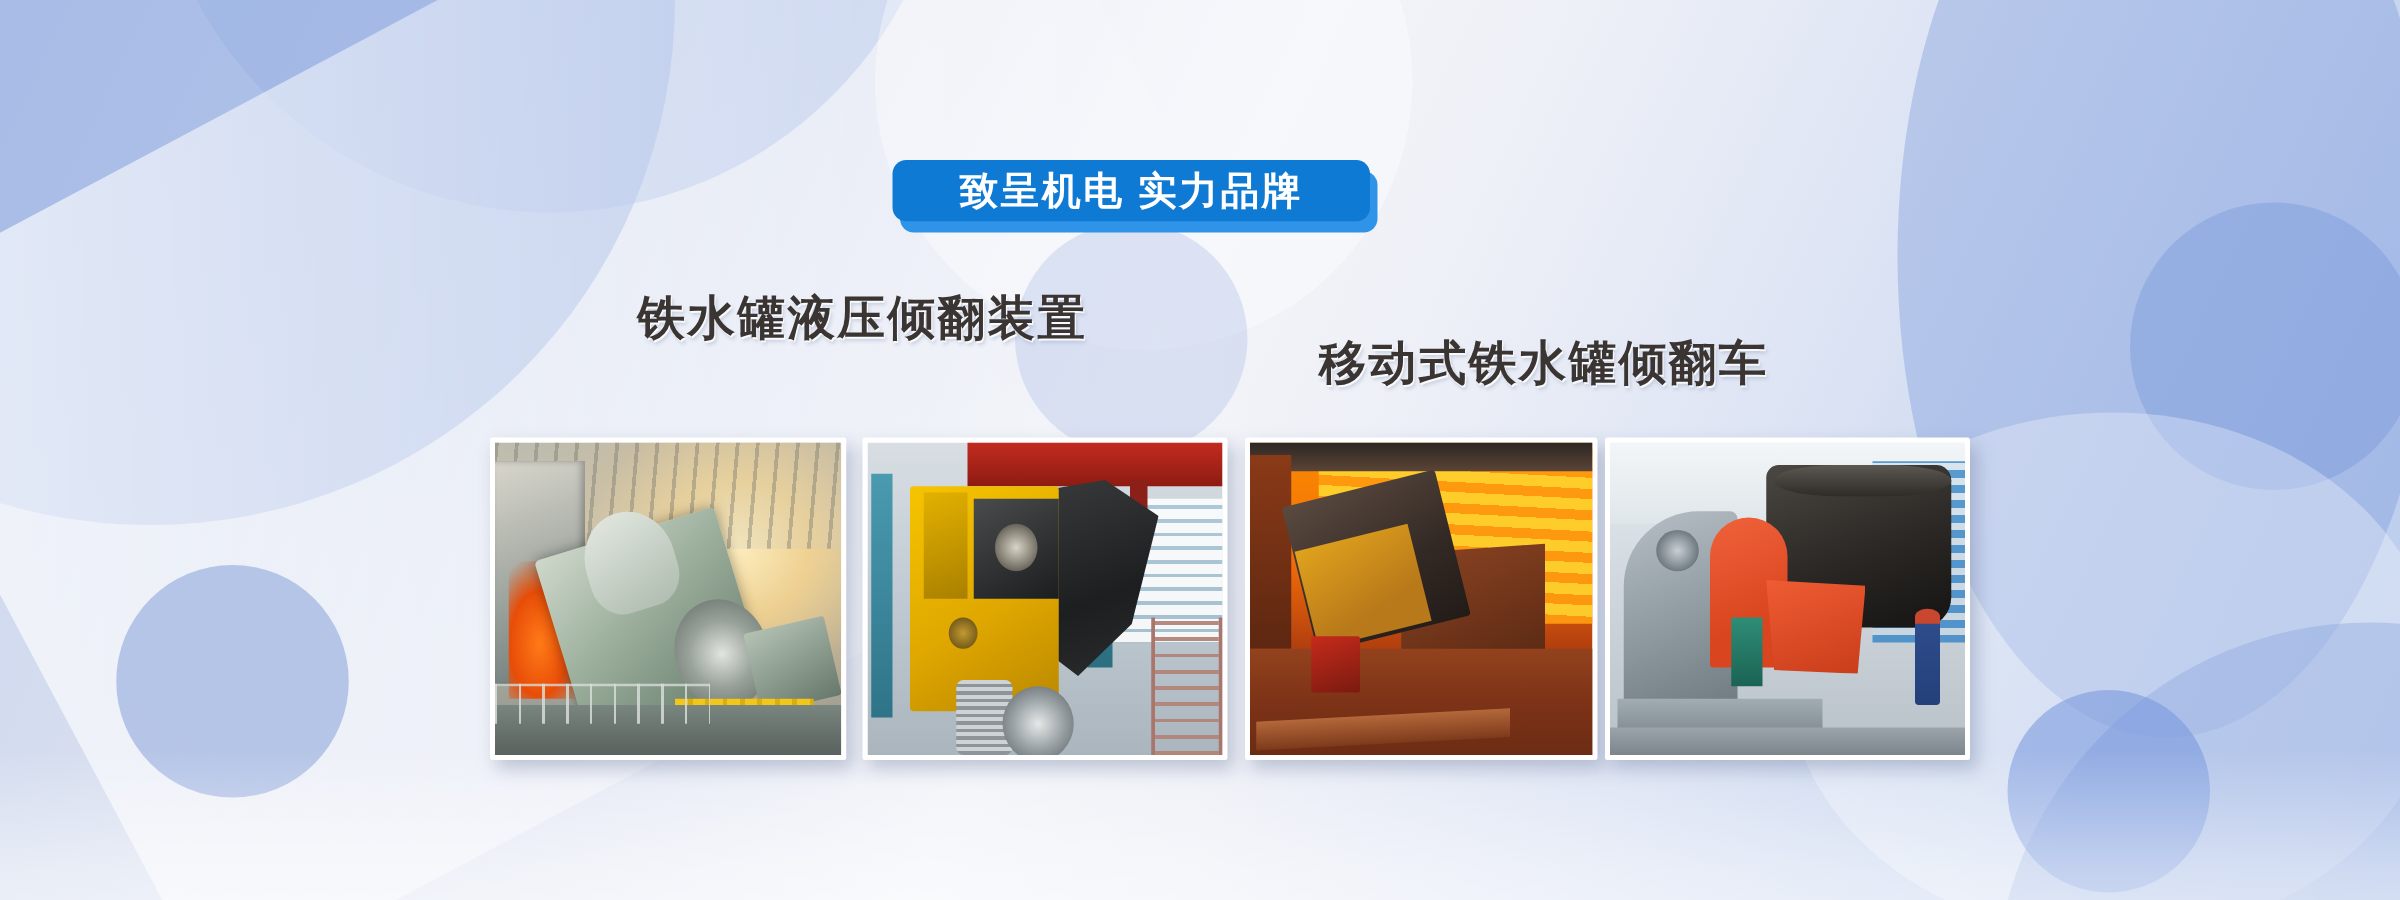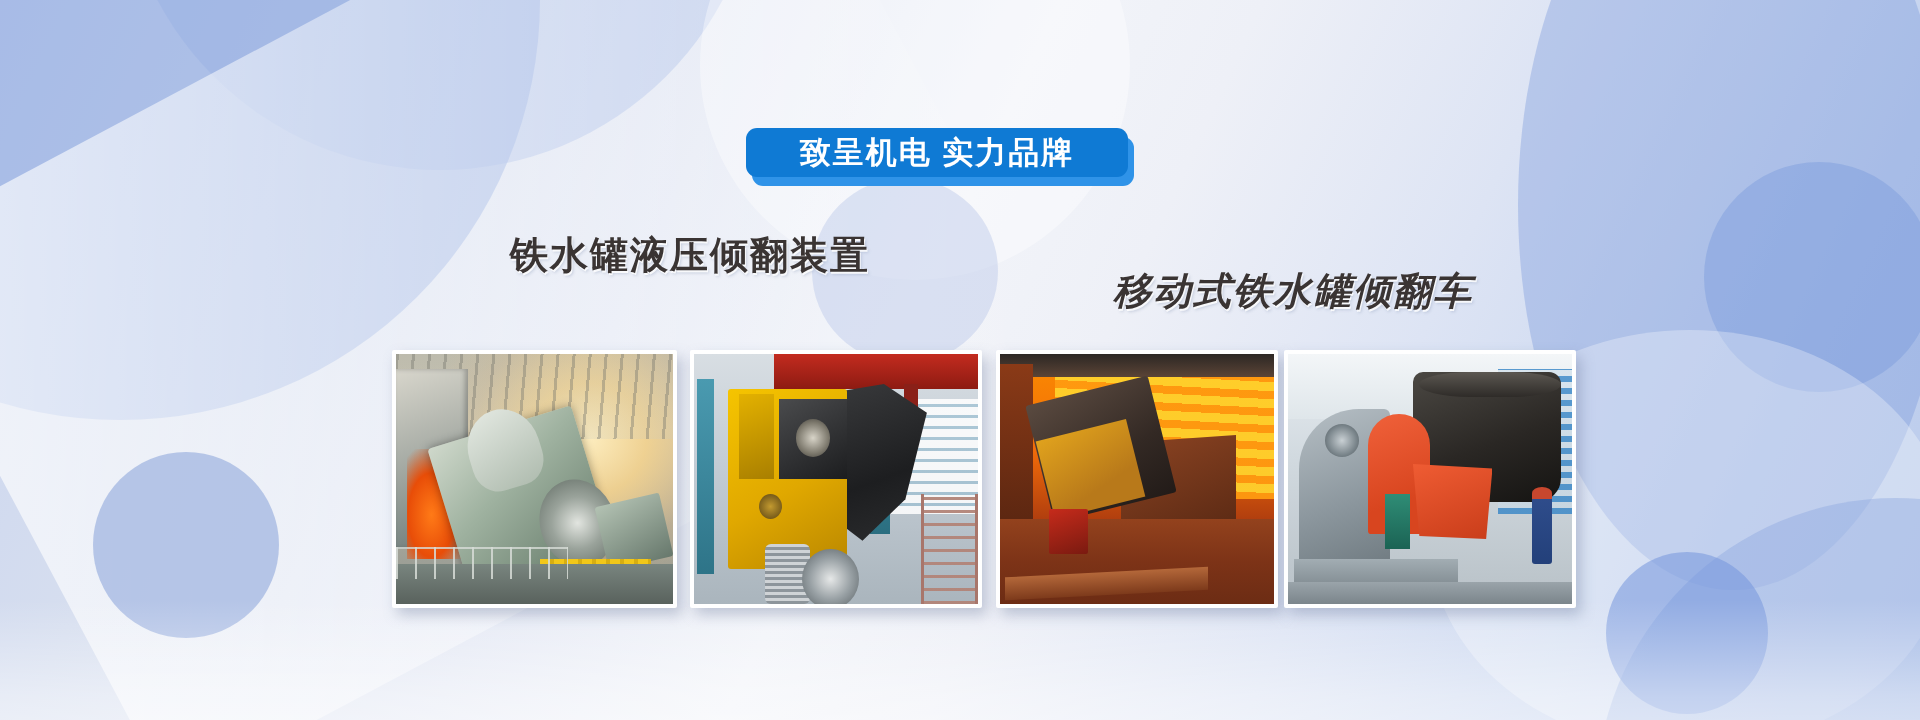--- a/index.html
+++ b/index.html
@@ -100,21 +100,21 @@
   #w-bottom-glow {
     left: 0; top: 600px;
     width: 1920px; height: 160px;
     background: linear-gradient(180deg, rgba(255,255,255,0.0) 0%, rgba(255,255,255,0.45) 60%, rgba(255,255,255,0.62) 100%);
     border-radius: 0;
   }
 
   
   #badge-wrap {
     position: absolute;
-    left: 746px;
+    left: 714px;
     top: 128px;
     width: 316px;
     height: 58px;
   }
   #badge-shadow {
     position: absolute;
     left: 6px;
     top: 9px;
     width: 382px;
     height: 49px;
@@ -157,23 +157,22 @@
     font-family: "Liberation Sans", "DejaVu Sans", sans-serif;
   }
   #heading-left {
     left: 480px;
     top: 232px;
     text-align: center;
     width: 420px;
   }
   #heading-left .line { display: block; }
   #heading-right {
-    left: 1113px;
+    left: 1055px;
     top: 268px;
-    font-style: italic;
   }
 
   
   #photo-strip {
     position: absolute;
     left: 0;
     top: 350px;
     width: 1920px;
     height: 270px;
   }

